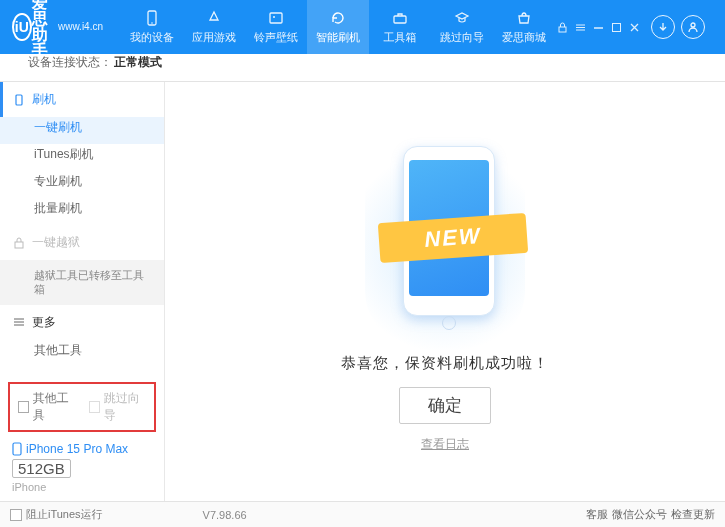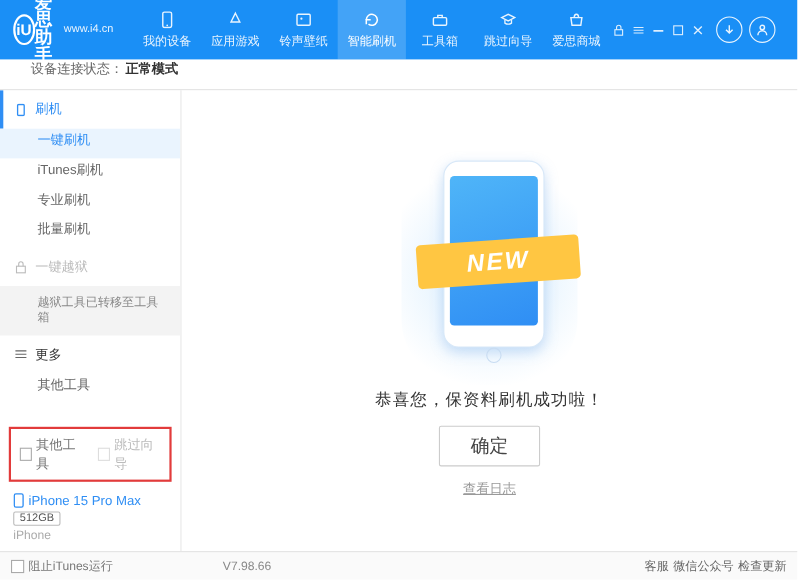--- a/index.html
+++ b/index.html
@@ -29,21 +29,21 @@
 .side-sub { padding: 2px 12px 8px 34px; color: #666; cursor: pointer; }
 .side-sub.active { background: #eaf4fe; color: #2f8ef4; }
 .side-note { padding: 8px 12px 8px 34px; background: #f3f3f3; color: #888; font-size: 11px; line-height: 1.3; }
 .side-icon { width: 14px; height: 14px; margin-right: 6px; display:inline-flex; align-items:center; justify-content:center; }
 .redbox { border: 2px solid #e23b3b; margin: 4px 8px; padding: 6px 8px; display: flex; gap: 14px; align-items: center; }
 .chk { display: flex; align-items: center; gap: 4px; font-size: 12px; color: #777; }
 .chk.dim { color: #bbb; }
 .chkbox { width: 12px; height: 12px; border: 1px solid #aaa; background: #fff; }
 .device-info { padding: 6px 12px 8px; }
 .device-name { color: #2f8ef4; font-size: 12px; display: flex; align-items: center; gap: 4px; }
-.storage-badge { display: inline-block; background: #fff; border: 1px solid #bbb; color: #555; font-size: 10px; padding: 0 5px; border-radius: 2px; margin-top: 3px; }
+.storage-badge { display: inline-block; background: #fff; border: 1px solid #bbb; color: #555; font-size: 15px; padding: 0 5px; border-radius: 2px; margin-top: 3px; }
 .device-type { color: #aaa; font-size: 11px; margin-top: 3px; }
 .content { flex: 1; display: flex; flex-direction: column; align-items: center; justify-content: center; padding-top: 10px; }
 .phone-illus { width: 140px; height: 200px; position: relative; margin-bottom: 14px; }
 .phone-body { position: absolute; top: 6px; left: 28px; width: 92px; height: 170px; background: #fff; border-radius: 14px; box-shadow: 0 4px 12px rgba(100,160,230,0.35); border: 1px solid #d8e8f8; }
 .phone-screen { position: absolute; top: 20px; left: 34px; width: 80px; height: 136px; background: linear-gradient(160deg, #4fb5f8, #2f8ef4); border-radius: 4px; }
 .phone-home { position: absolute; bottom: 10px; left: 67px; width: 14px; height: 14px; border: 1.5px solid #c8dcf2; border-radius: 50%; }
 .phone-glow { position:absolute; inset:-10px; border-radius:60px; background: radial-gradient(circle at 50% 55%, rgba(90,180,250,0.25), transparent 70%); z-index:-1;}
 .new-ribbon { position: absolute; top: 78px; left: 4px; width: 148px; height: 40px; background: #ffc642; transform: rotate(-4deg); display: flex; align-items: center; justify-content: center; border-radius: 4px; }
 .new-ribbon:before, .new-ribbon:after { content:""; position:absolute; width:0; height:0; border: 10px solid transparent; }
 .new-text { font-size: 22px; font-weight: 900; color: #fff; letter-spacing: 2px; font-style: italic; }

